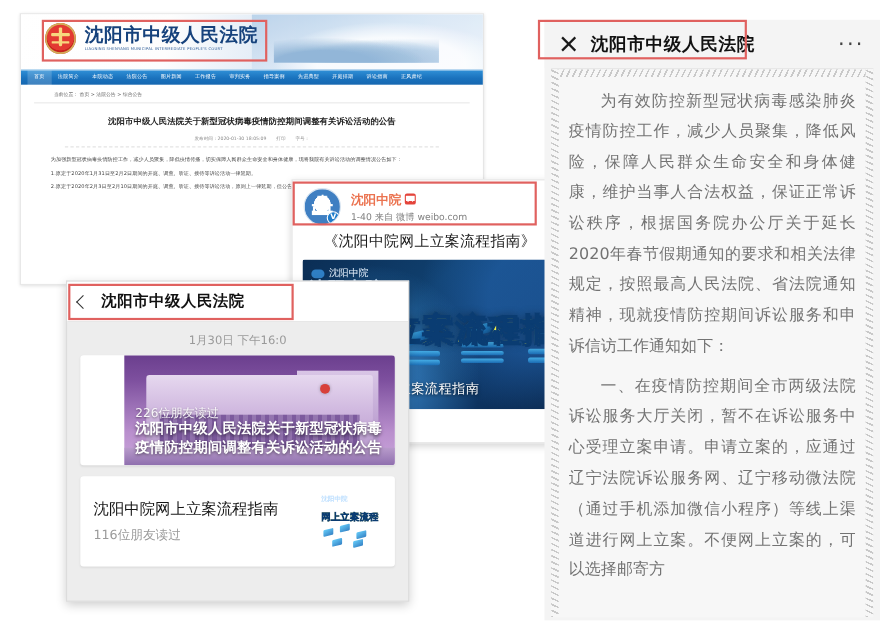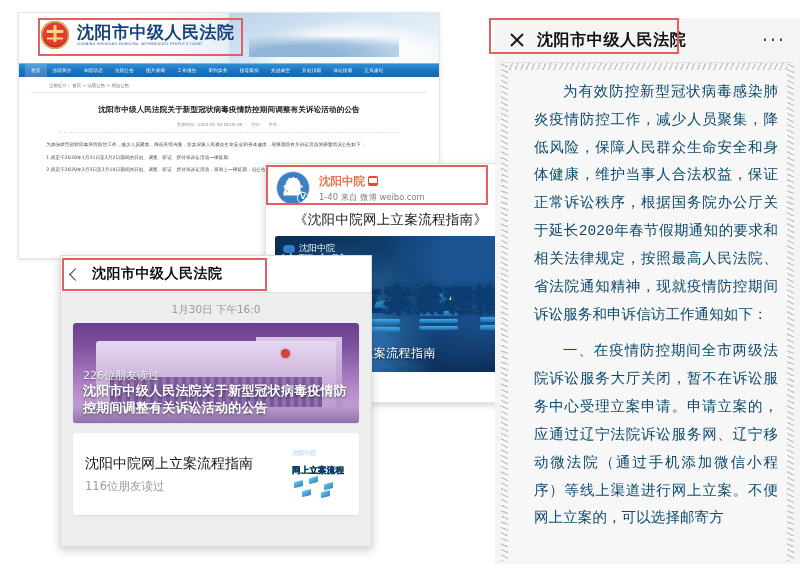--- a/index.html
+++ b/index.html
@@ -212,20 +212,21 @@
   }
   #wc-back{
     width:8px;height:8px;border-left:1.8px solid #333;border-bottom:1.8px solid #333;
     transform:rotate(45deg);margin-right:12px;flex:0 0 auto;
   }
   #wc-title{font-size:14px;color:#111;font-weight:bold;letter-spacing:.5px;}
   #wc-time{text-align:center;font-size:10.5px;color:#9a9a9a;padding:10px 0 6px 0;}
   .wc-card{
     margin:0 12px 10px 12px;background:#fff;border-radius:3px;overflow:hidden;
     box-shadow:0 1px 2px rgba(0,0,0,.07);
+    padding-left:40px;
   }
   .wc-cover{
     height:100px;position:relative;overflow:hidden;
     background:
       linear-gradient(180deg,#6b3f8e 0%,#7d4f9e 22%,#9a6fb5 45%,#b98fcd 70%,#caa6dc 100%);
   }
   .wc-cover .bldg{
     position:absolute;left:8%;right:8%;bottom:0;top:18%;
     background:linear-gradient(180deg,#e6d8ef 0%,#cdb4dd 45%,#b292c9 100%);
     border-radius:3px 3px 0 0;
@@ -322,22 +323,22 @@
   #ar-sheet .torn-r{
     position:absolute;right:0;top:0;bottom:0;width:7px;
     background:repeating-linear-gradient(25deg,#c9c9c9 0 1.4px,#f7f7f7 1.4px 5px);
   }
   #ar-h1{
     padding:16px 18px 0 18px;text-align:center;
     font-size:18.5px;font-weight:bold;color:#0d0d0d;line-height:1.62;letter-spacing:.2px;
   }
   #ar-body{padding:16px 16px 0 16px;}
   #ar-body p{
-    margin:0 0 9px 17px;font-size:14.5px;line-height:1.92;color:#0c4a6e;
-    text-align:justify;letter-spacing:.1px;font-family:Liberation Mono, monospace;
+    margin:0 0 9px 0;font-size:14.5px;line-height:1.92;color:#737373;
+    text-align:justify;letter-spacing:.1px;
   }
   #ar-body p.ind{text-indent:2em;}
 
   
   #mini-chev{
     position:absolute;left:539px;top:192px;width:13px;height:13px;
     border-right:1.6px solid #b9b9b9;border-bottom:1.6px solid #b9b9b9;
     transform:rotate(45deg);
   }
 </style>

